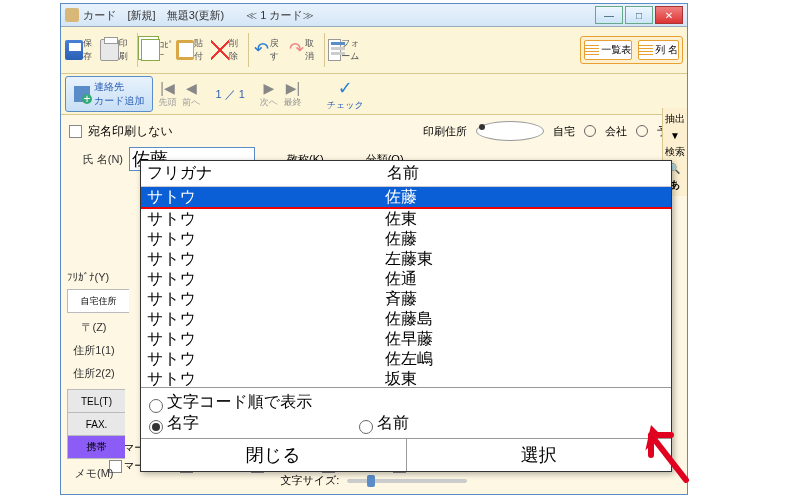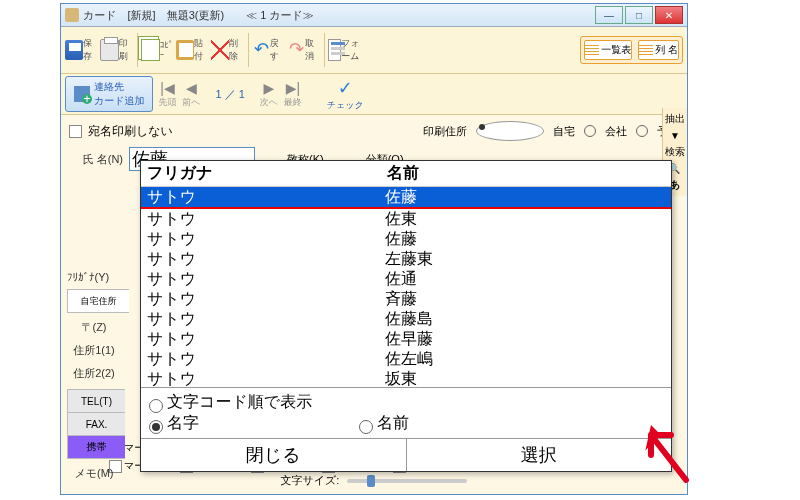--- a/index.html
+++ b/index.html
@@ -56,21 +56,21 @@
 .tabcol{width:58px;display:flex;flex-direction:column;gap:0}
 .tab{height:22px;border:1px solid #bbb;border-right:none;background:#8b5cf6;font-size:10px;display:flex;align-items:center;justify-content:center;margin-bottom:-1px}
 .tab.gray{background:#e8e8e8}
 .tab.act{background:#fff}
 .marks{display:flex;gap:20px;margin-top:4px;padding-left:40px;font-size:10px}
 .marks label{display:flex;align-items:center;gap:2px}
 .footer{position:absolute;bottom:6px;left:0;right:0;display:flex;align-items:center;justify-content:center;gap:8px;font-size:11px}
 .slider{width:120px;height:4px;background:#ccc;position:relative;border-radius:2px}
 .slider:after{content:"";position:absolute;left:20px;top:-4px;width:8px;height:12px;background:#5a8cc7;border-radius:2px}
 .popup{position:absolute;left:140px;top:160px;width:530px;background:#fff;border:1px solid #333;box-shadow:2px 2px 6px rgba(0,0,0,.3);z-index:10}
-.pophead{display:flex;background:#fff;border-bottom:1px solid #ccc;font-size:16px;font-weight:bold;padding:2px 0}
+.pophead{display:flex;background:#fff;border-bottom:1px solid #ccc;font-size:16px;font-weight:normal;padding:2px 0}
 .ph1{width:240px;padding-left:6px}
 .ph2{flex:1}
 .poplist{max-height:200px;overflow-y:scroll;font-size:16px}
 .prow{display:flex;padding:0 0 0 6px;line-height:20px}
 .prow.sel2{background:#0a5fd6;color:#fff}
 .pc1{width:238px}
 .pc2{flex:1}
 .redline{height:2px;background:#e00;margin:0}
 .popfoot{border-top:1px solid #999;padding:4px 8px;font-size:16px}
 .sortrow{display:flex;gap:40px;align-items:center}

